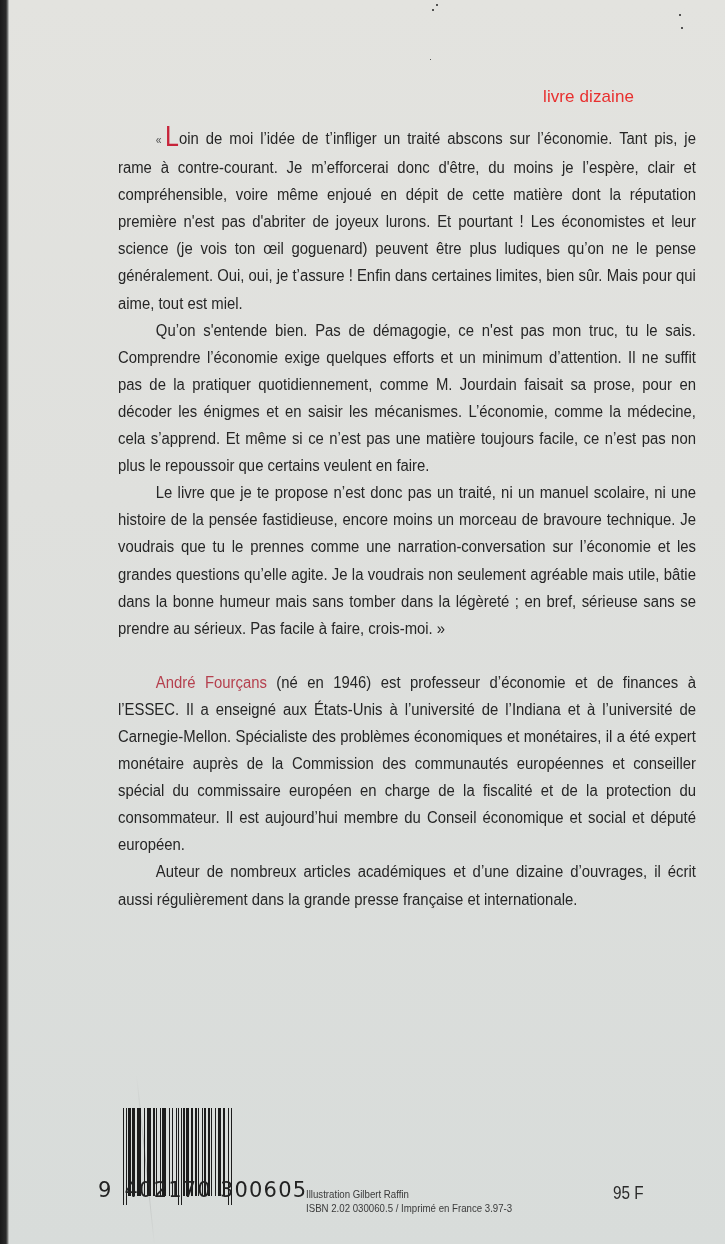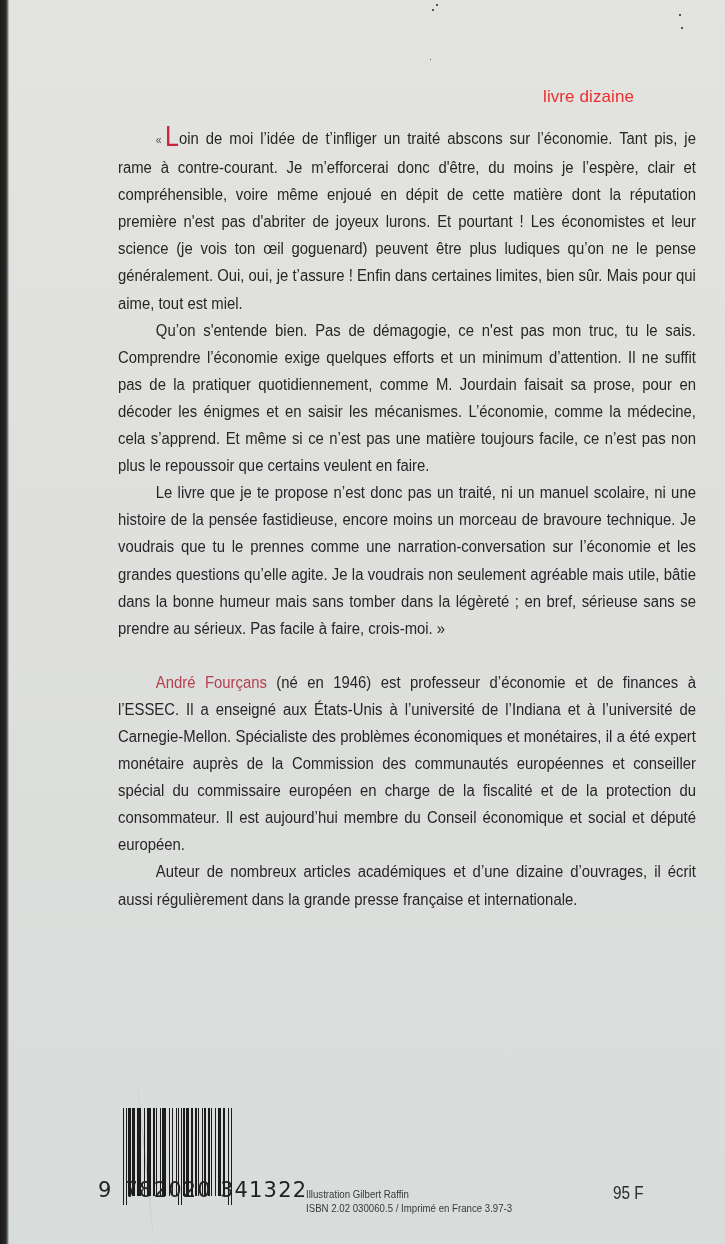--- a/index.html
+++ b/index.html
@@ -116,21 +116,21 @@
     <span class="bar" style="width: 1.3125px; margin-right: 2.625px;"></span>
     <span class="bar" style="width: 1.3125px; margin-right: 1.3125px;"></span>
     <span class="bar" style="width: 1.3125px; margin-right: 2.625px;"></span>
     <span class="bar" style="width: 1.3125px; margin-right: 1.3125px;"></span>
     <span class="bar" style="width: 3.9375px; margin-right: 1.3125px;"></span>
     <span class="bar" style="width: 2.625px; margin-right: 2.625px;"></span>
     <span class="bar long" style="width: 1.3125px; margin-right: 1.3125px;"></span>
     <span class="bar long" style="width: 1.3125px; margin-right: 0px;"></span>
   </div>
 <div class="barcode-digits">
-  <span class="first">9</span><span class="mid">782020</span><span>341322</span>
+  <span class="first">9</span><span class="mid">402170</span><span>300605</span>
 </div>
 
 <div class="credits">
   <div>Illustration Gilbert Raffin</div>
   <div>ISBN 2.02 030060.5 / Imprimé en France 3.97-3</div>
 </div>
 
 <div class="price">95 F</div>
 
 </body></html>

